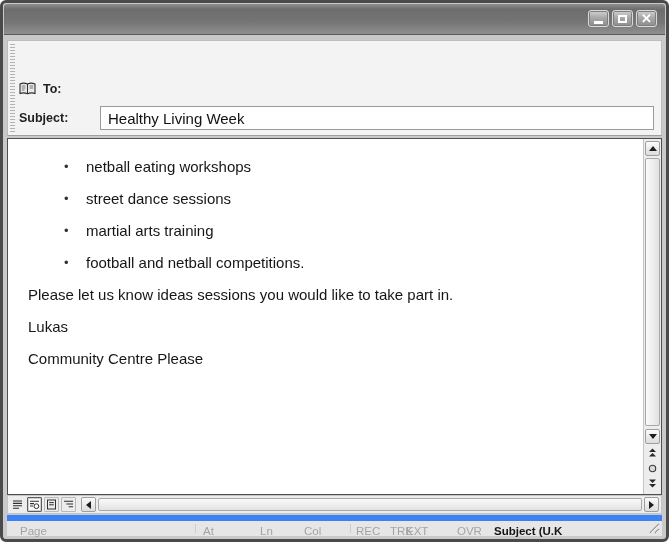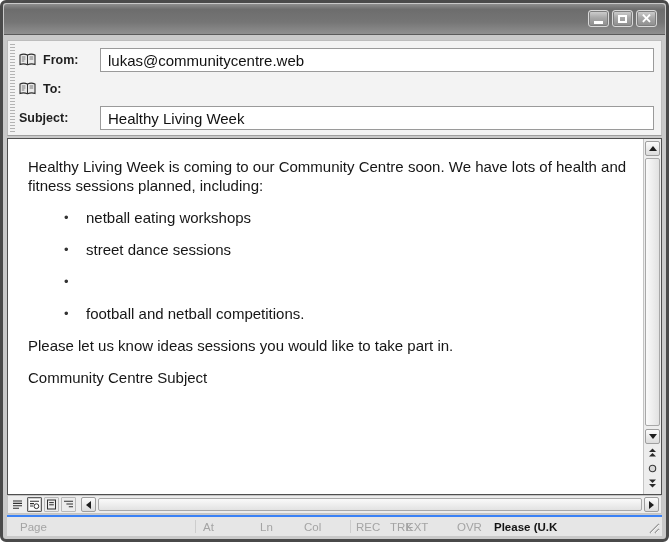--- a/index.html
+++ b/index.html
@@ -107,21 +107,21 @@
     display:flex; align-items:center; justify-content:center;
   }
   .h-thumb {
     flex:1; height:13px; margin:0 2px;
     border:1px solid #a8a8a8; border-radius:2px;
     background:linear-gradient(180deg,#fafafa,#e2e2e2);
   }
   
   .statusbar {
     position:absolute; left:4px; right:4px; bottom:3px; height:21px;
-    background:#e6e6e6; border-top:2px solid #3b82f6;
+    background:#e6e6e6; border-top:6px solid #3b82f6;
     font-size:11.5px; color:#a4a4a4;
   }
   .st { position:absolute; top:4px; white-space:nowrap; }
   .st-page { left:13px; } .st-sec { left:78px;margin-top:38px; }
   .st-at { left:196px; } .st-ln { left:253px; } .st-col { left:297px;text-align:right; }
   .st-rec { left:349px; } .st-trk { left:383px; } .st-ext { left:399px; } .st-ovr { left:450px; }
   .st-lang { left:487px; color:#141414; font-weight:600; }
   .st-div { position:absolute; top:3px; bottom:3px; width:1px; background:#cdcdcd; }
   .d1 { left:188px; } .d2 { left:343px; }
   .resize-grip { position:absolute; right:2px; bottom:2px; width:13px; height:13px; }
@@ -142,34 +142,20 @@
         </div>
       <div class="tb-btn">
           <span class="glyph-close">✕</span>
         </div>
     </div>
   </div>
 
   <div class="header">
     <div class="gripper"></div>
 
-    <div class="field-row row-from">
-      <div class="label-block">
-        <span class="book">
-          <svg viewBox="0 0 17 14" width="17" height="14">
-              <path d="M1 2 Q4.7 0.3 8.5 2 Q12.3 0.3 16 2 V11.5 Q12.3 10.2 8.5 11.8 Q4.7 10.2 1 11.5 Z" fill="#e9e9e9" stroke="#2e2e2e" stroke-width="1.1"></path>
-              <line x1="8.5" y1="2" x2="8.5" y2="11.6" stroke="#2e2e2e" stroke-width="1"></line>
-              <path d="M2.8 4h3.6M2.8 6h3.6M2.8 8h2.6" stroke="#6b6b6b" stroke-width="0.9" fill="none"></path>
-              <path d="M10.6 4h3.6M10.6 6h3.6" stroke="#6b6b6b" stroke-width="0.9" fill="none"></path>
-            </svg>
-        </span>
-        <span class="field-label">From:</span>
-      </div>
-      <input class="field-input" type="text" value="lukas@communitycentre.web" style="">
-    </div>
 
     <div class="field-row row-to">
       <div class="label-block">
         <span class="book">
           <svg viewBox="0 0 17 14" width="17" height="14">
               <path d="M1 2 Q4.7 0.3 8.5 2 Q12.3 0.3 16 2 V11.5 Q12.3 10.2 8.5 11.8 Q4.7 10.2 1 11.5 Z" fill="#e9e9e9" stroke="#2e2e2e" stroke-width="1.1"></path>
               <line x1="8.5" y1="2" x2="8.5" y2="11.6" stroke="#2e2e2e" stroke-width="1"></line>
               <path d="M2.8 4h3.6M2.8 6h3.6M2.8 8h2.6" stroke="#6b6b6b" stroke-width="0.9" fill="none"></path>
               <path d="M10.6 4h3.6M10.6 6h3.6" stroke="#6b6b6b" stroke-width="0.9" fill="none"></path>
             </svg>
@@ -181,38 +167,39 @@
     <div class="field-row row-subject">
       <div class="label-block">
         <span class="field-label">Subject:</span>
       </div>
       <input class="field-input" type="text" value="Healthy Living Week" style="">
     </div>
   </div>
 
   <div class="body-area">
     <div class="page-text">
-      <p>Healthy Living Week is coming to our Community Centre soon. We have lots of health and fitness sessions planned, including:</p>
       <div class="bullet">
           <span class="dot">•</span>
           <span>netball eating workshops</span>
         </div>
       <div class="bullet">
           <span class="dot">•</span>
           <span>street dance sessions</span>
         </div>
       <div class="bullet">
           <span class="dot">•</span>
+          <span>martial arts training</span>
         </div>
       <div class="bullet">
           <span class="dot">•</span>
           <span>football and netball competitions.</span>
         </div>
       <p>Please let us know ideas sessions you would like to take part in.</p>
-      <p>Community Centre Subject</p>
+      <p>Lukas</p>
+      <p>Community Centre Please</p>
     </div>
 
     <div class="vscroll">
       <div class="sbtn v-up">
           <span class="tri-up"></span>
         </div>
       <div class="v-thumb"></div>
       <div class="sbtn v-down">
           <span class="tri-down"></span>
         </div>
@@ -275,21 +262,21 @@
     <span class="st st-sec">Sec</span>
     <span class="st-div d1"></span>
     <span class="st st-at">At</span>
     <span class="st st-ln">Ln</span>
     <span class="st st-col">Col</span>
     <span class="st-div d2"></span>
     <span class="st st-rec">REC</span>
     <span class="st st-trk">TRK</span>
     <span class="st st-ext">EXT</span>
     <span class="st st-ovr">OVR</span>
-    <span class="st st-lang">Please (U.K</span>
+    <span class="st st-lang">Subject (U.K</span>
     <span class="resize-grip">
       <svg width="13" height="13" viewBox="0 0 13 13">
           <path d="M12 3 L3 12 M12 8 L8 12" stroke="#9a9a9a" stroke-width="1.6" fill="none"></path>
           <path d="M12 4 L4 12 M12 9 L9 12" stroke="#ffffff" stroke-width="0.8" fill="none"></path>
         </svg>
     </span>
   </div>
 
 </div>
 

